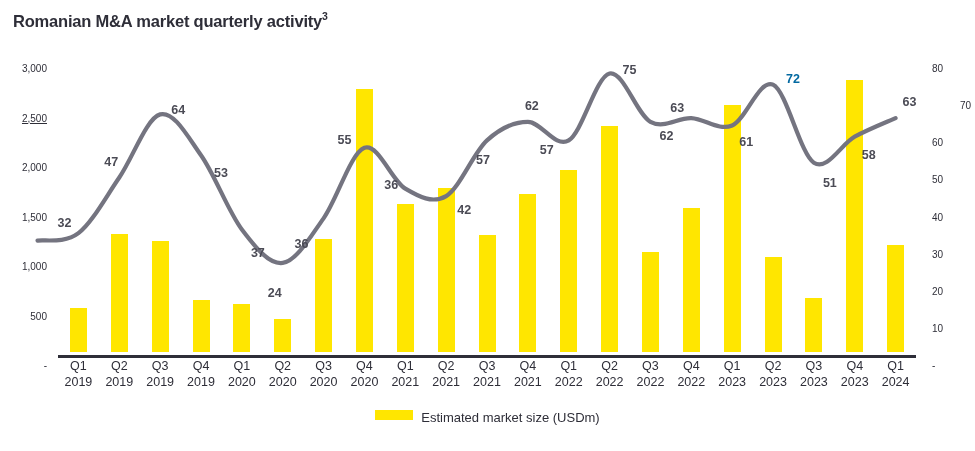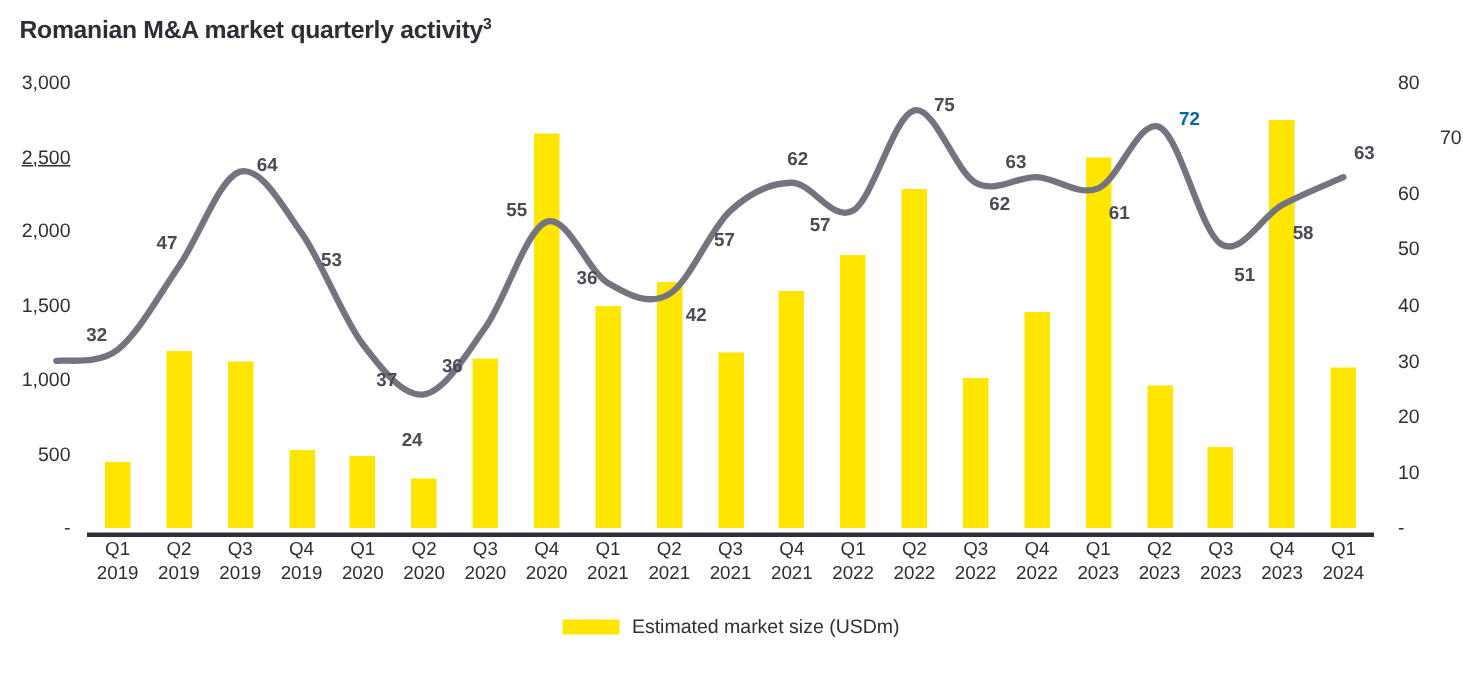--- a/index.html
+++ b/index.html
@@ -34,23 +34,23 @@
   
   #plot-frame {
     position: absolute;
     left: 0; top: 55px;
     width: 975px; height: 300px;
   }
 
   
   .axis-col {
     position: absolute;
-    top: 0; height: 300px;
+    top: 16px; height: 300px;
     width: 55px;
-    font-size: 13px;
+    font-size: 10px;
     color: #2e2e38;
     padding-left: 32px;
   }
   #y-axis-left  { left: 0px;  }
   #y-axis-right { left: 920px; width: 50px; }
 
   .tick {
     position: absolute;
     white-space: nowrap;
     line-height: 1;
@@ -138,21 +138,20 @@
     width: 975px;
     display: flex;
     justify-content: center;
     align-items: center;
     gap: 70px;
     font-size: 13px;
     color: #2e2e38;
   }
   .legend-item {
     display: flex;
-    align-items: center;
     gap: 8px;
     white-space: nowrap;
   }
   .swatch-bar {
     width: 38px; height: 10px;
     background: #ffe600;
     display: inline-block;
   }
   .swatch-line {
     width: 44px; height: 5px;

